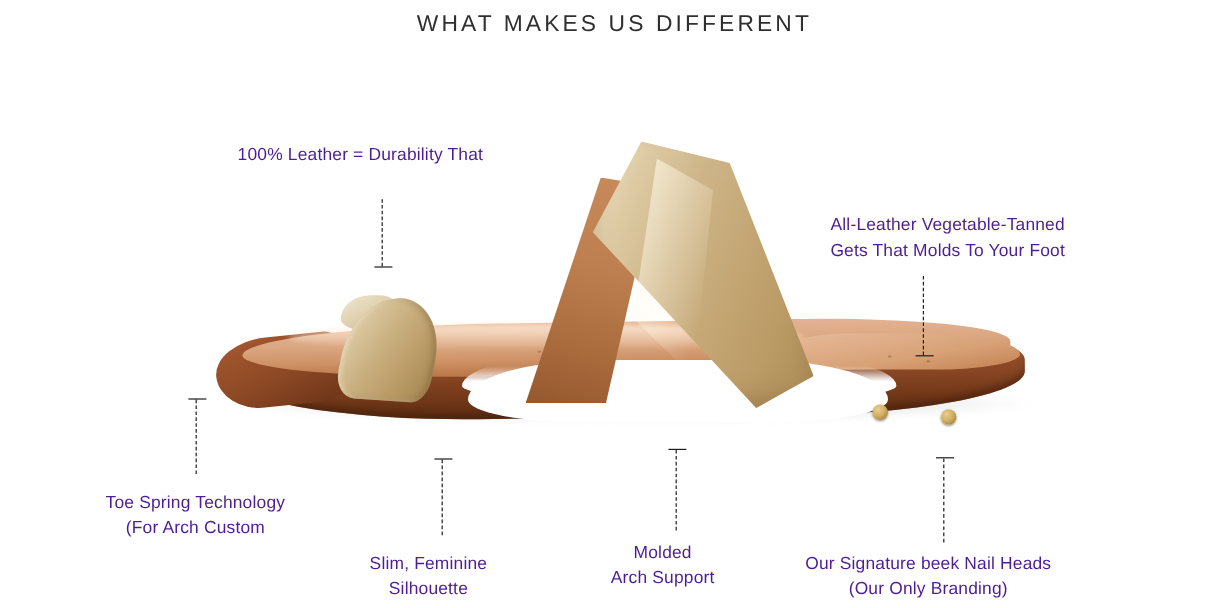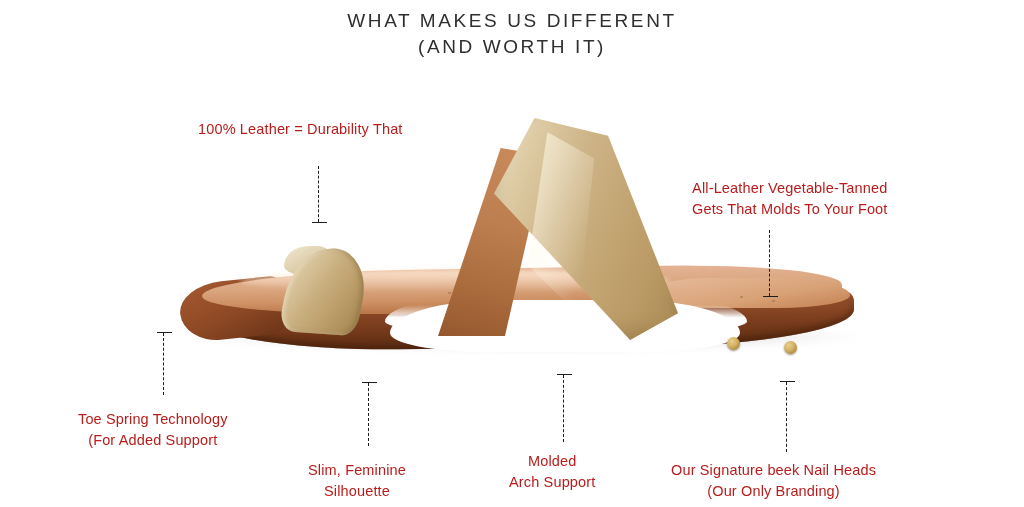--- a/index.html
+++ b/index.html
@@ -34,32 +34,32 @@
     font-size: 19px;
     font-weight: 500;
     letter-spacing: 2.6px;
     line-height: 26px;
     white-space: nowrap;
   }
 
   
   .callout {
     position: absolute;
-    color: #b91c1c;
+    color: #4c1d95;
     font-size: 14.5px;
     line-height: 21px;
     letter-spacing: 0.15px;
     text-align: center;
     white-space: nowrap;
   }
   .callout .ln { display: block; }
 
   .c-leather   { left: 198px; top: 119px; }
   .c-sole      { left: 692px; top: 178px; }
-  .c-toe       { left: 78px;  top: 409px; text-align: center; }
+  .c-toe       { left: 88px;  top: 409px; text-align: center; }
   .c-silhouette{ left: 308px; top: 460px; }
   .c-arch      { left: 509px; top: 451px; }
   .c-nail      { left: 671px; top: 460px; }
 
   
   .leader {
     position: absolute;
     width: 0;
     border-left: 1.6px dashed #1d1d1d;
   }
@@ -299,21 +299,20 @@
     background: rgba(150,96,58,0.5);
   }
 </style>
 </head>
 <body>
 
 <div id="infographic">
 
   <div class="title-block">
     <div class="title-line">WHAT MAKES US DIFFERENT</div>
-    <div class="title-line">(AND WORTH IT)</div>
   </div>
 
   <div class="product">
 
     <div class="ground-shadow"></div>
     <div class="arch-shadow"></div>
 
     <div class="sole"></div>
     <div class="toe-spring"></div>
     <div class="footbed"></div>
@@ -365,21 +364,21 @@
     <span class="ln">100% Leather = Durability That</span>
   </div>
 
   <div class="callout c-sole">
     <span class="ln">All-Leather Vegetable-Tanned</span>
     <span class="ln">Gets That Molds To Your Foot</span>
   </div>
 
   <div class="callout c-toe">
     <span class="ln">Toe Spring Technology</span>
-    <span class="ln">(For Added Support</span>
+    <span class="ln">(For Arch Custom</span>
   </div>
 
   <div class="callout c-silhouette">
     <span class="ln">Slim, Feminine</span>
     <span class="ln">Silhouette</span>
   </div>
 
   <div class="callout c-nail">
     <span class="ln">Our Signature beek Nail Heads</span>
     <span class="ln">(Our Only Branding)</span>

